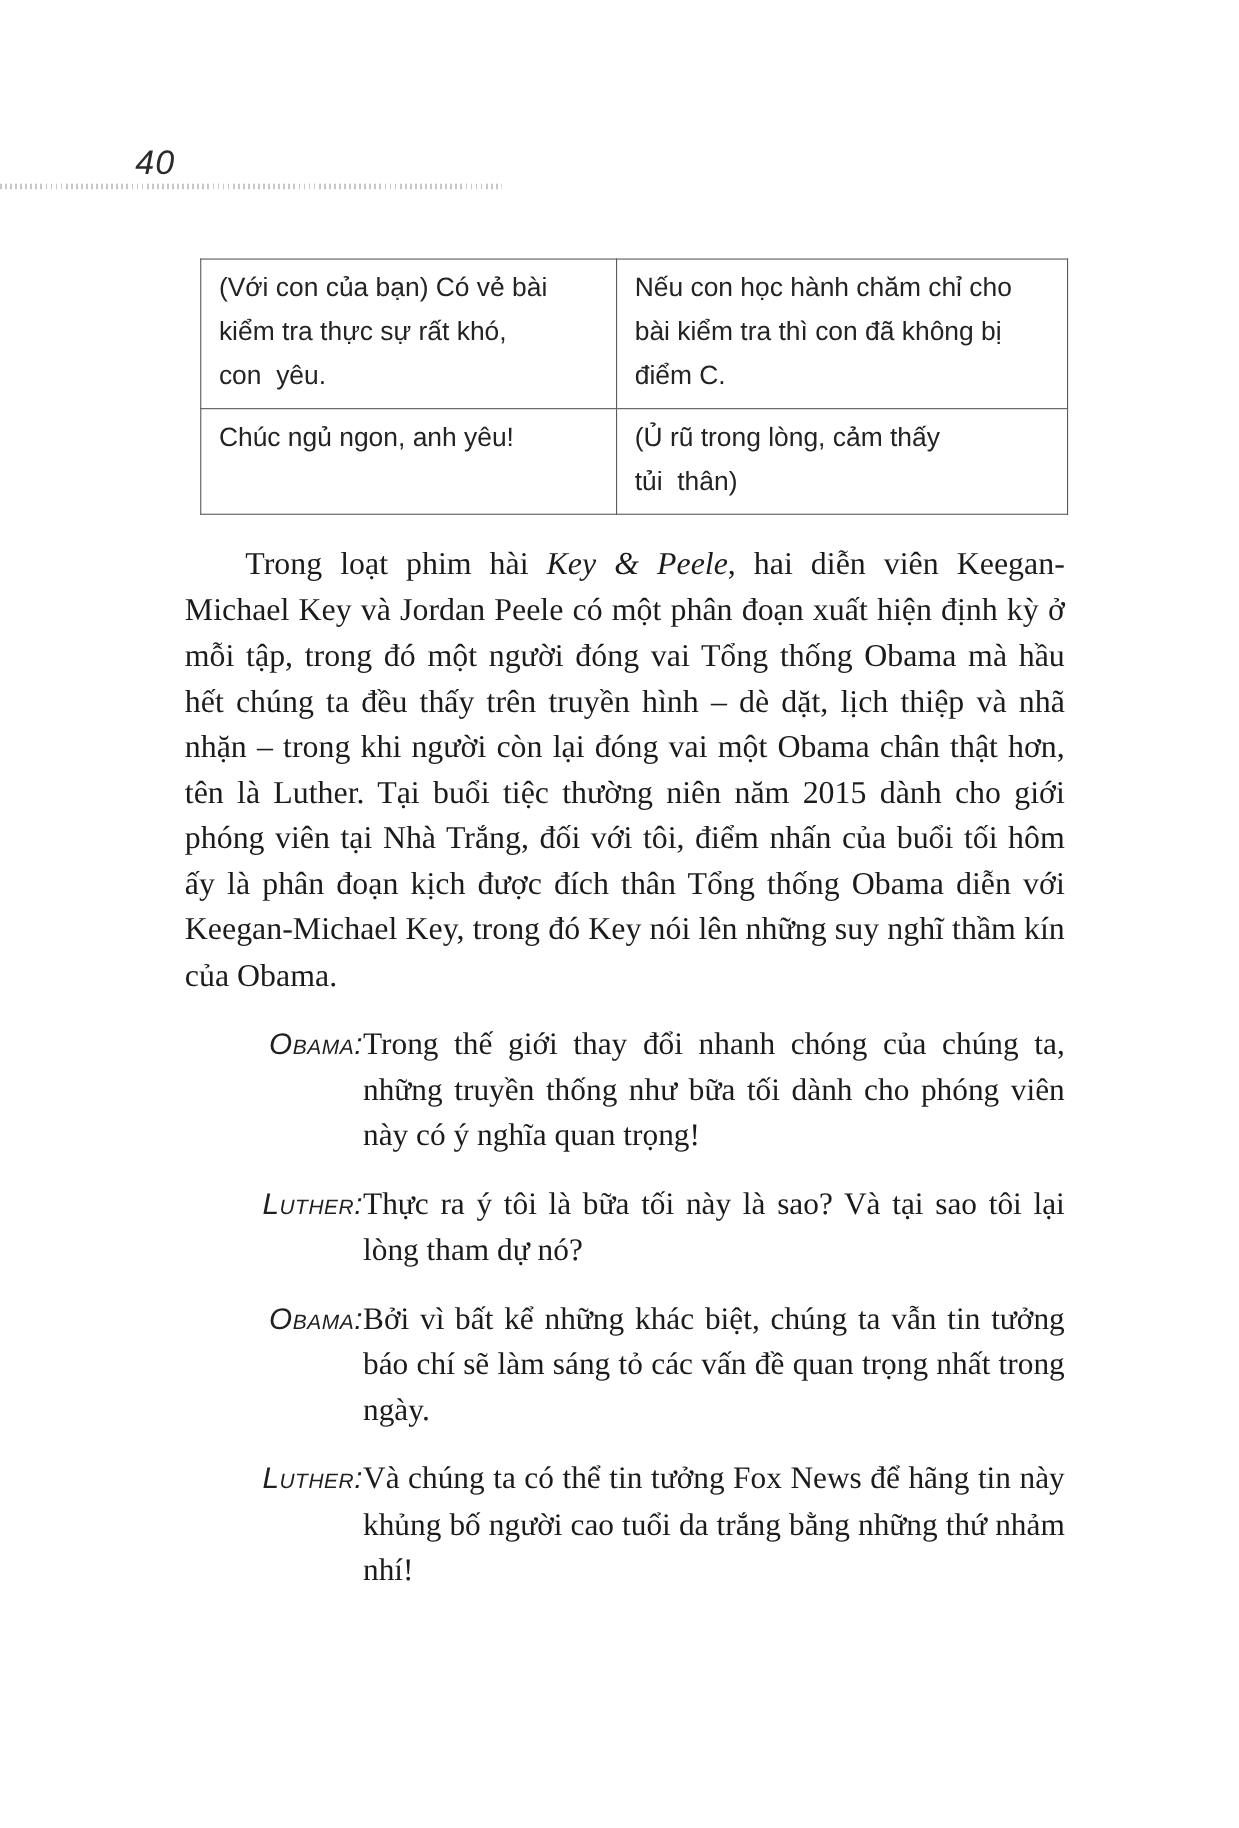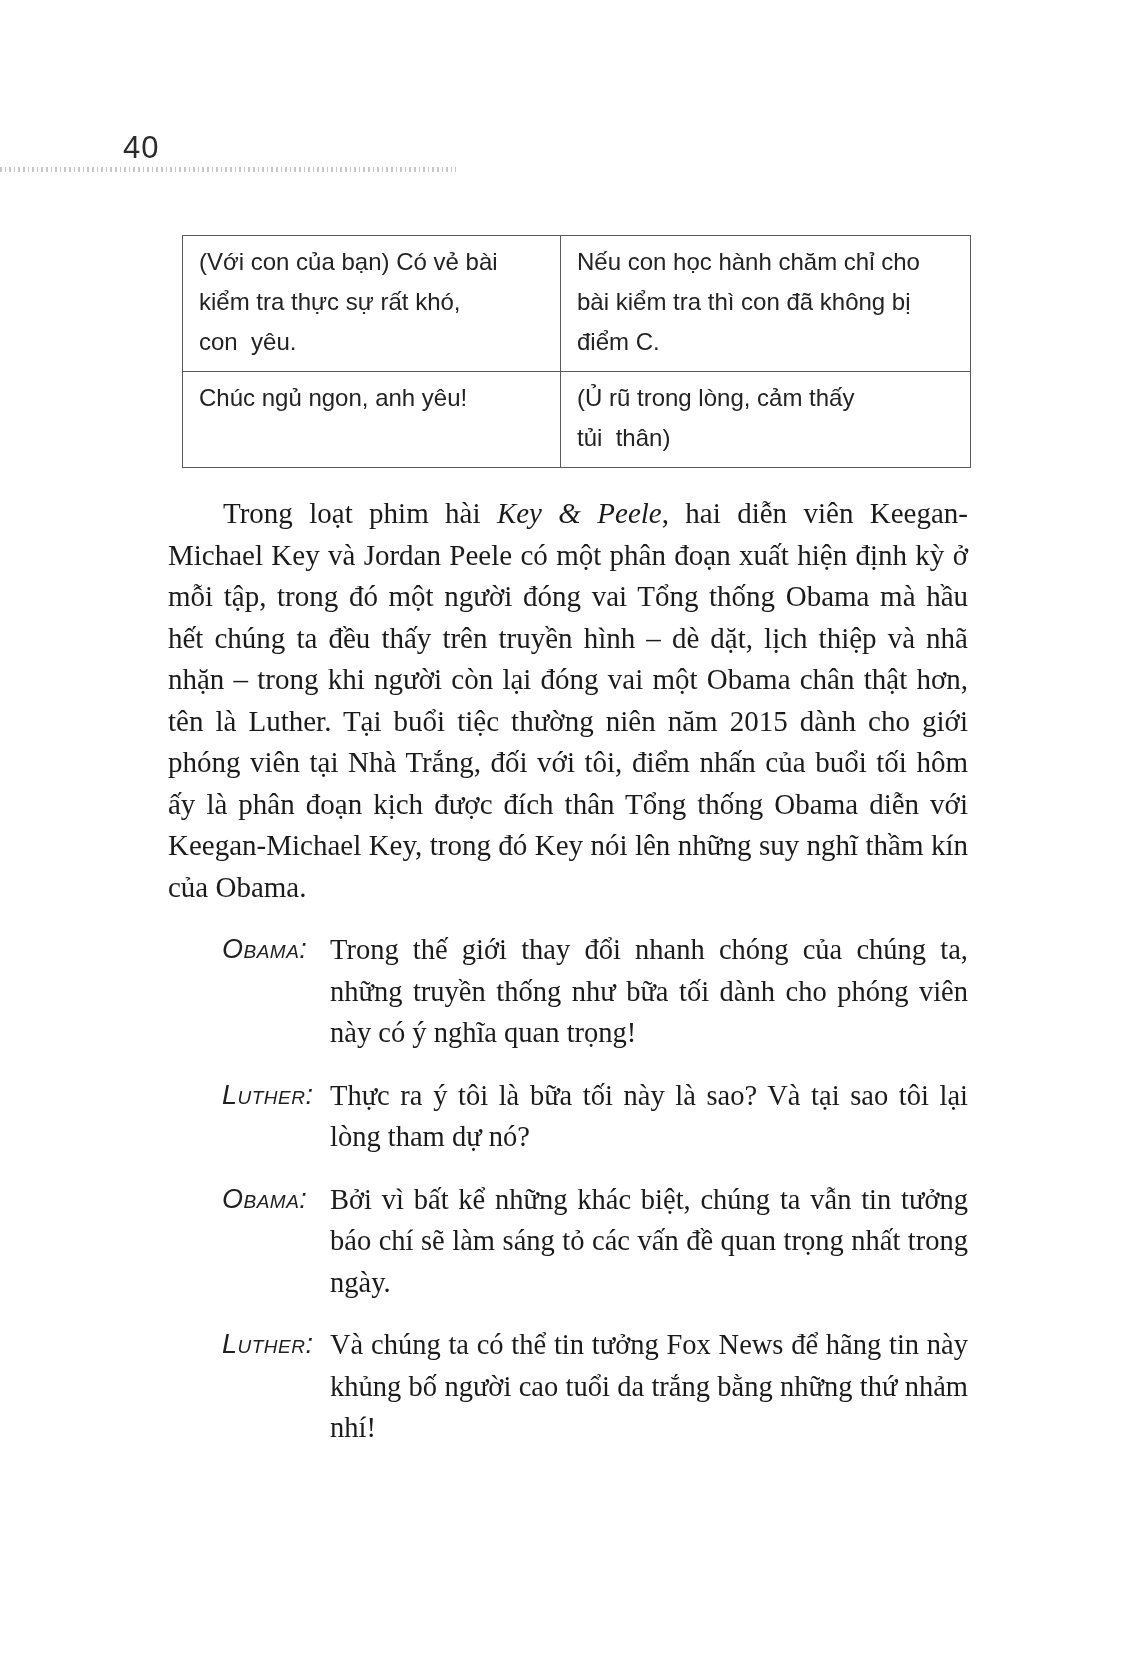--- a/index.html
+++ b/index.html
@@ -15,20 +15,21 @@
   }
   .header-row {
     position:absolute;
     top:130px;
     left:123px;
     display:flex;
     align-items:flex-start;
     gap:26px;
     font-family:"Liberation Sans","DejaVu Sans",sans-serif;
     white-space:nowrap;
+    font-style:italic;
   }
   .page-num {
     font-size:31px;
     font-weight:400;
     color:#2b2b2b;
     letter-spacing:1px;
   }
   .book-title {
     font-size:27px;
     font-weight:700;
@@ -85,20 +86,21 @@
   }
   .speaker {
     flex:0 0 108px;
     font-family:"Liberation Sans","DejaVu Sans",sans-serif;
     font-style:italic;
     font-variant:small-caps;
     font-size:27px;
     line-height:41.5px;
     letter-spacing:0.5px;
     color:#202020;
+    text-align:right;
   }
   .speech {
     flex:1;
     font-size:28.5px;
     line-height:41.5px;
     text-align:justify;
     color:#1b1b1b;
   }
 </style>
 </head>

